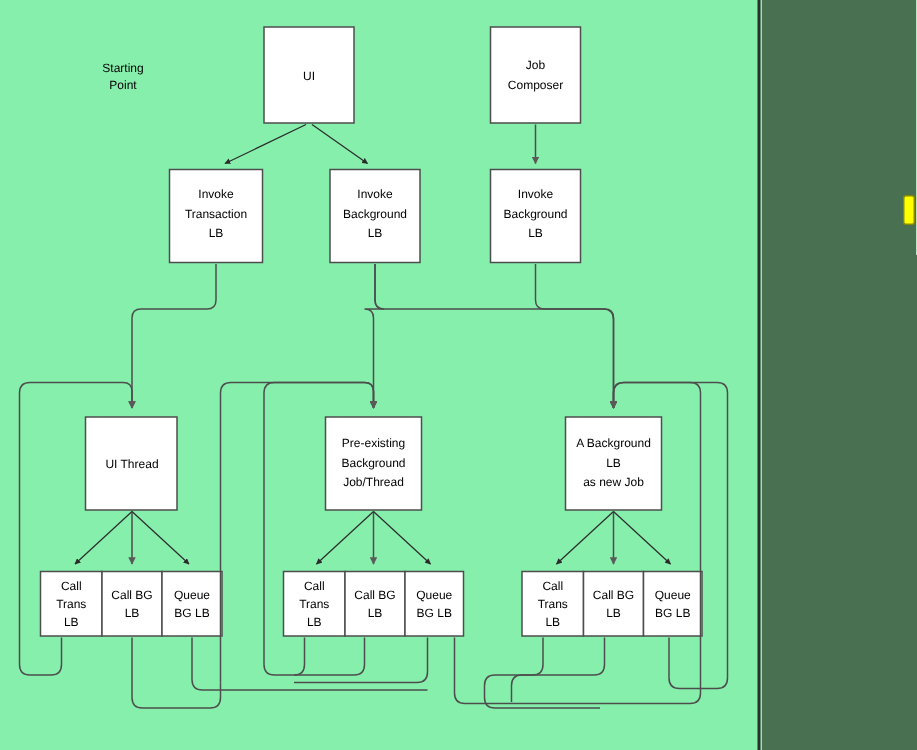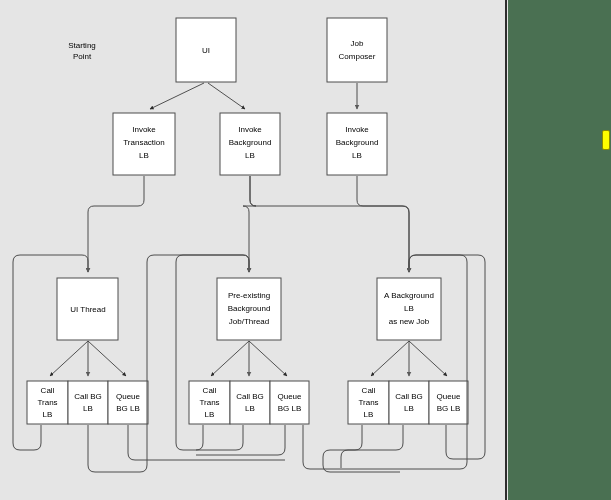--- a/index.html
+++ b/index.html
@@ -5,21 +5,21 @@
   html, body {
     margin: 0;
     padding: 0;
     background: #ffffff;
   }
   #canvas {
     position: relative;
     width: 611px;
     height: 500px;
     overflow: hidden;
-    background: #e5e5e5;
+    background: #86efac;
     font-family: "Liberation Sans", sans-serif;
   }
   #diagram-svg {
     position: absolute;
     left: 0;
     top: 0;
   }
   .node-box {
     fill: #ffffff;
     stroke: #4d4d4d;

